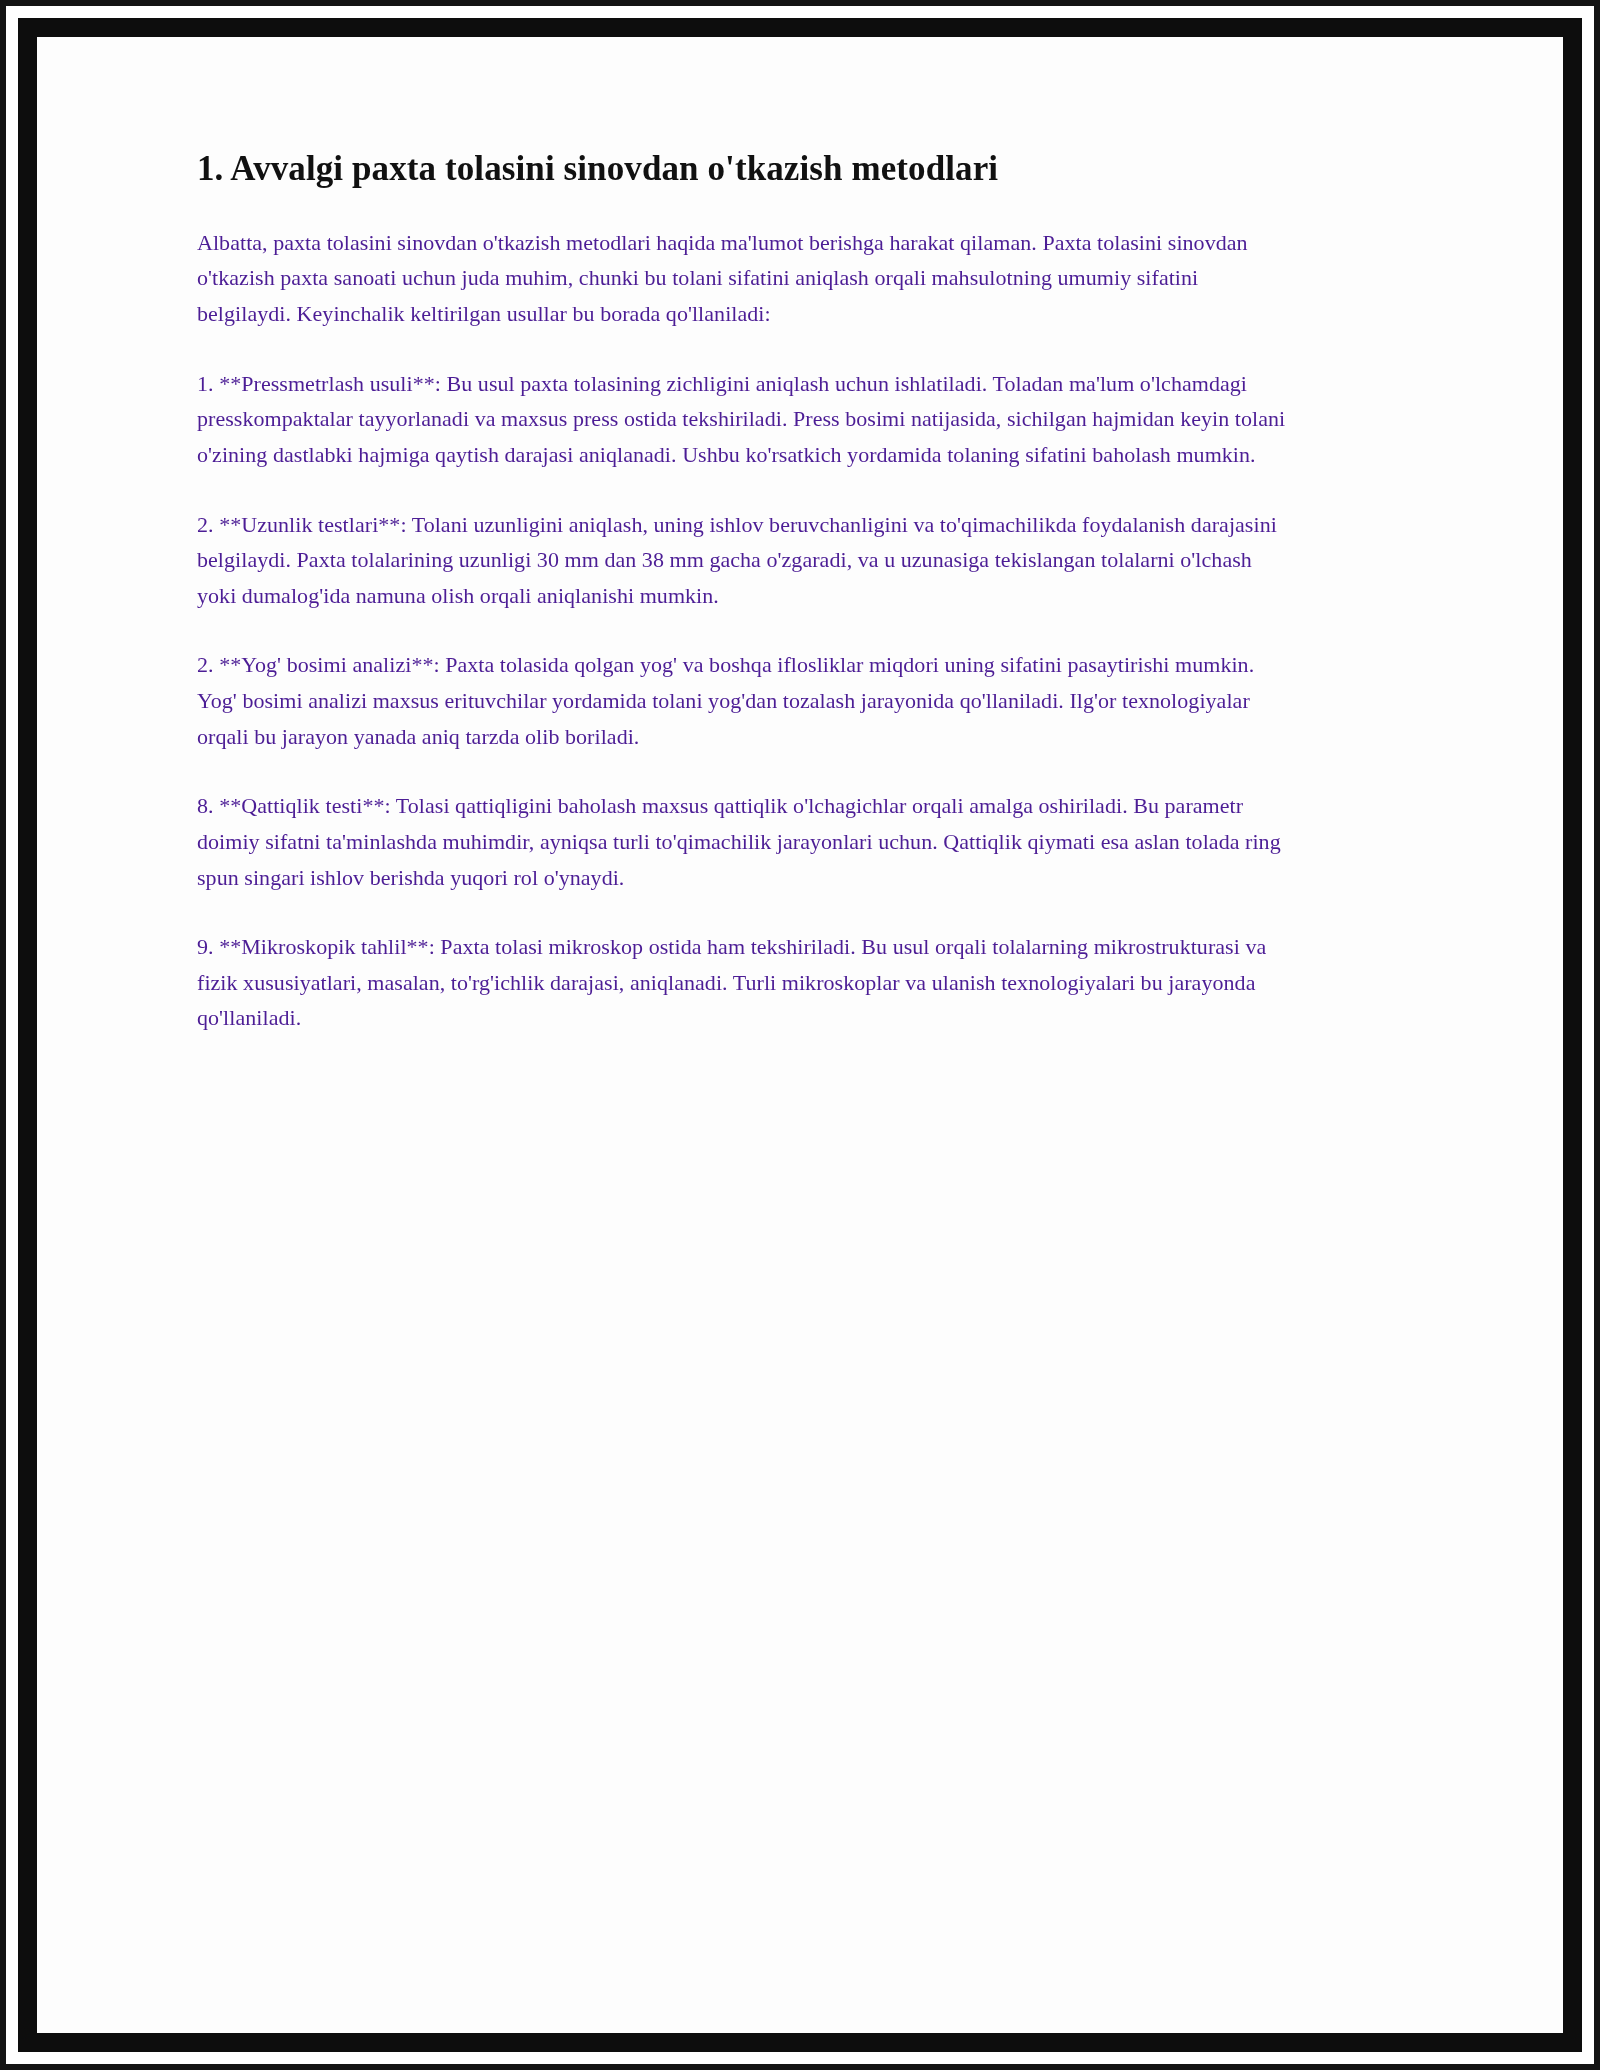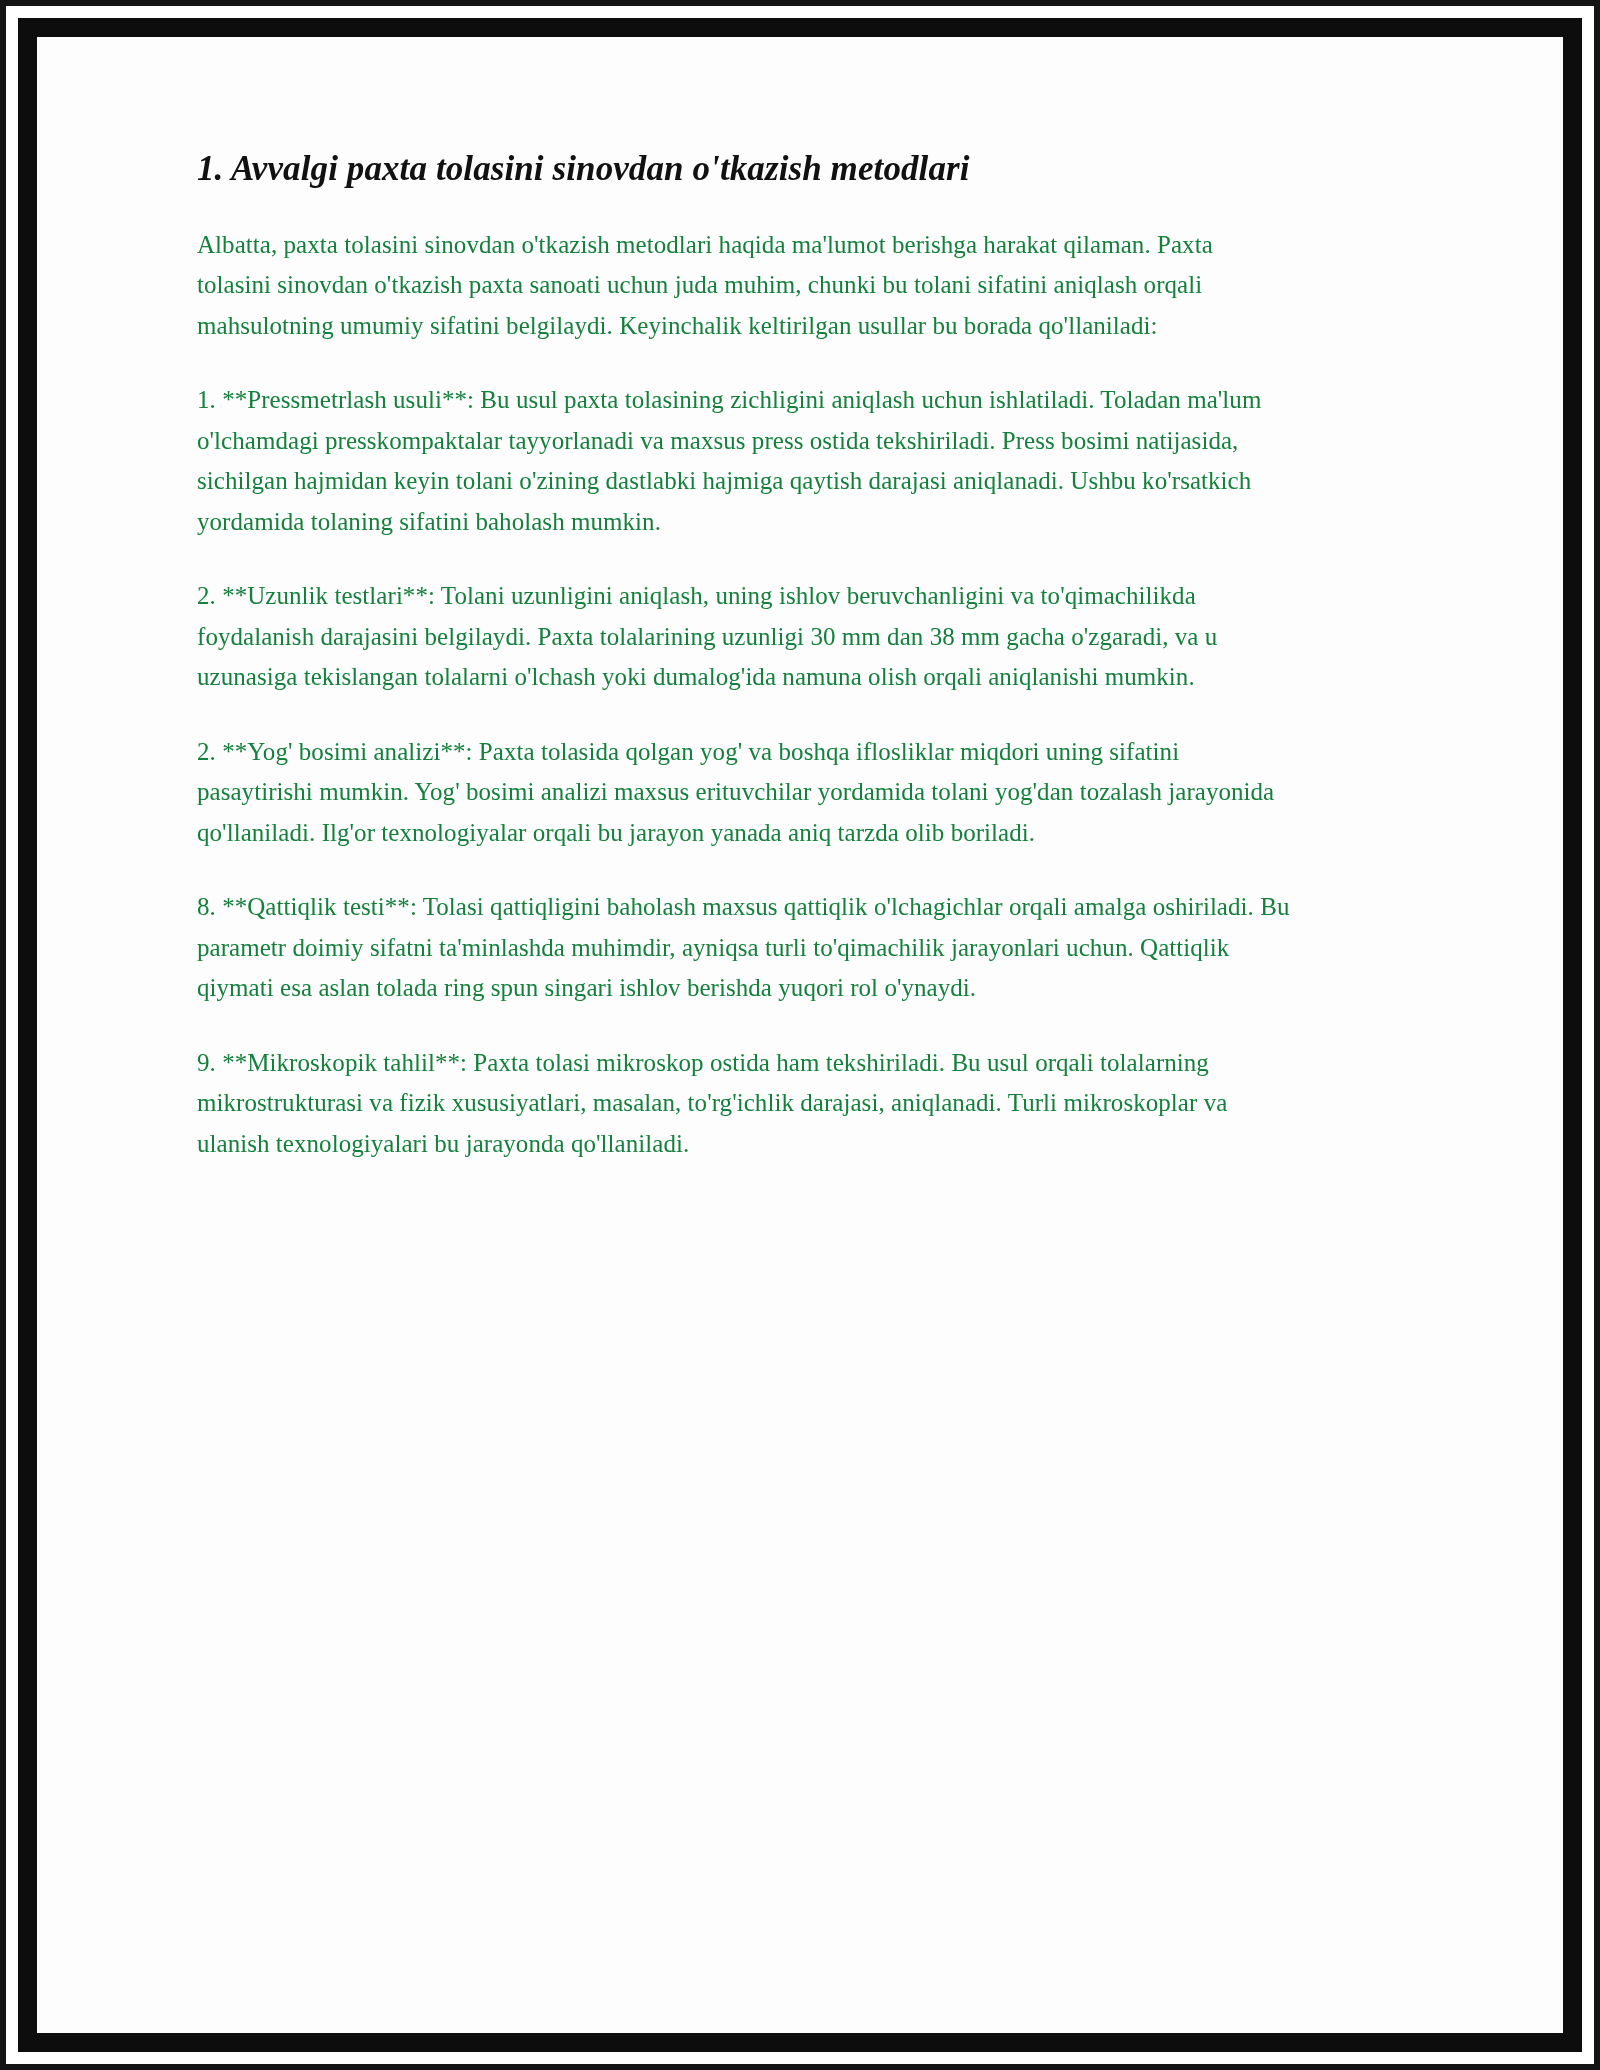--- a/index.html
+++ b/index.html
@@ -59,28 +59,27 @@
     width: 1110px;
   }
 
   h1#doc-heading {
     font-size: 35px;
     font-weight: bold;
     line-height: 1.25;
     margin: 0 0 34px 0;
     color: #111111;
     letter-spacing: 0.1px;
-    font-style: italic;
   }
 
   p.doc-para {
-    font-size: 25px;
+    font-size: 22px;
     line-height: 1.62;
     margin: 0 0 34px 0;
-    color: #15803d;
+    color: #4c1d95;
     text-align: left;
     letter-spacing: 0.05px;
     max-width: 1095px;
   }
   p.doc-para:last-child { margin-bottom: 0; }
 </style>
 </head>
 <body>
 
 <div id="scan-frame">

